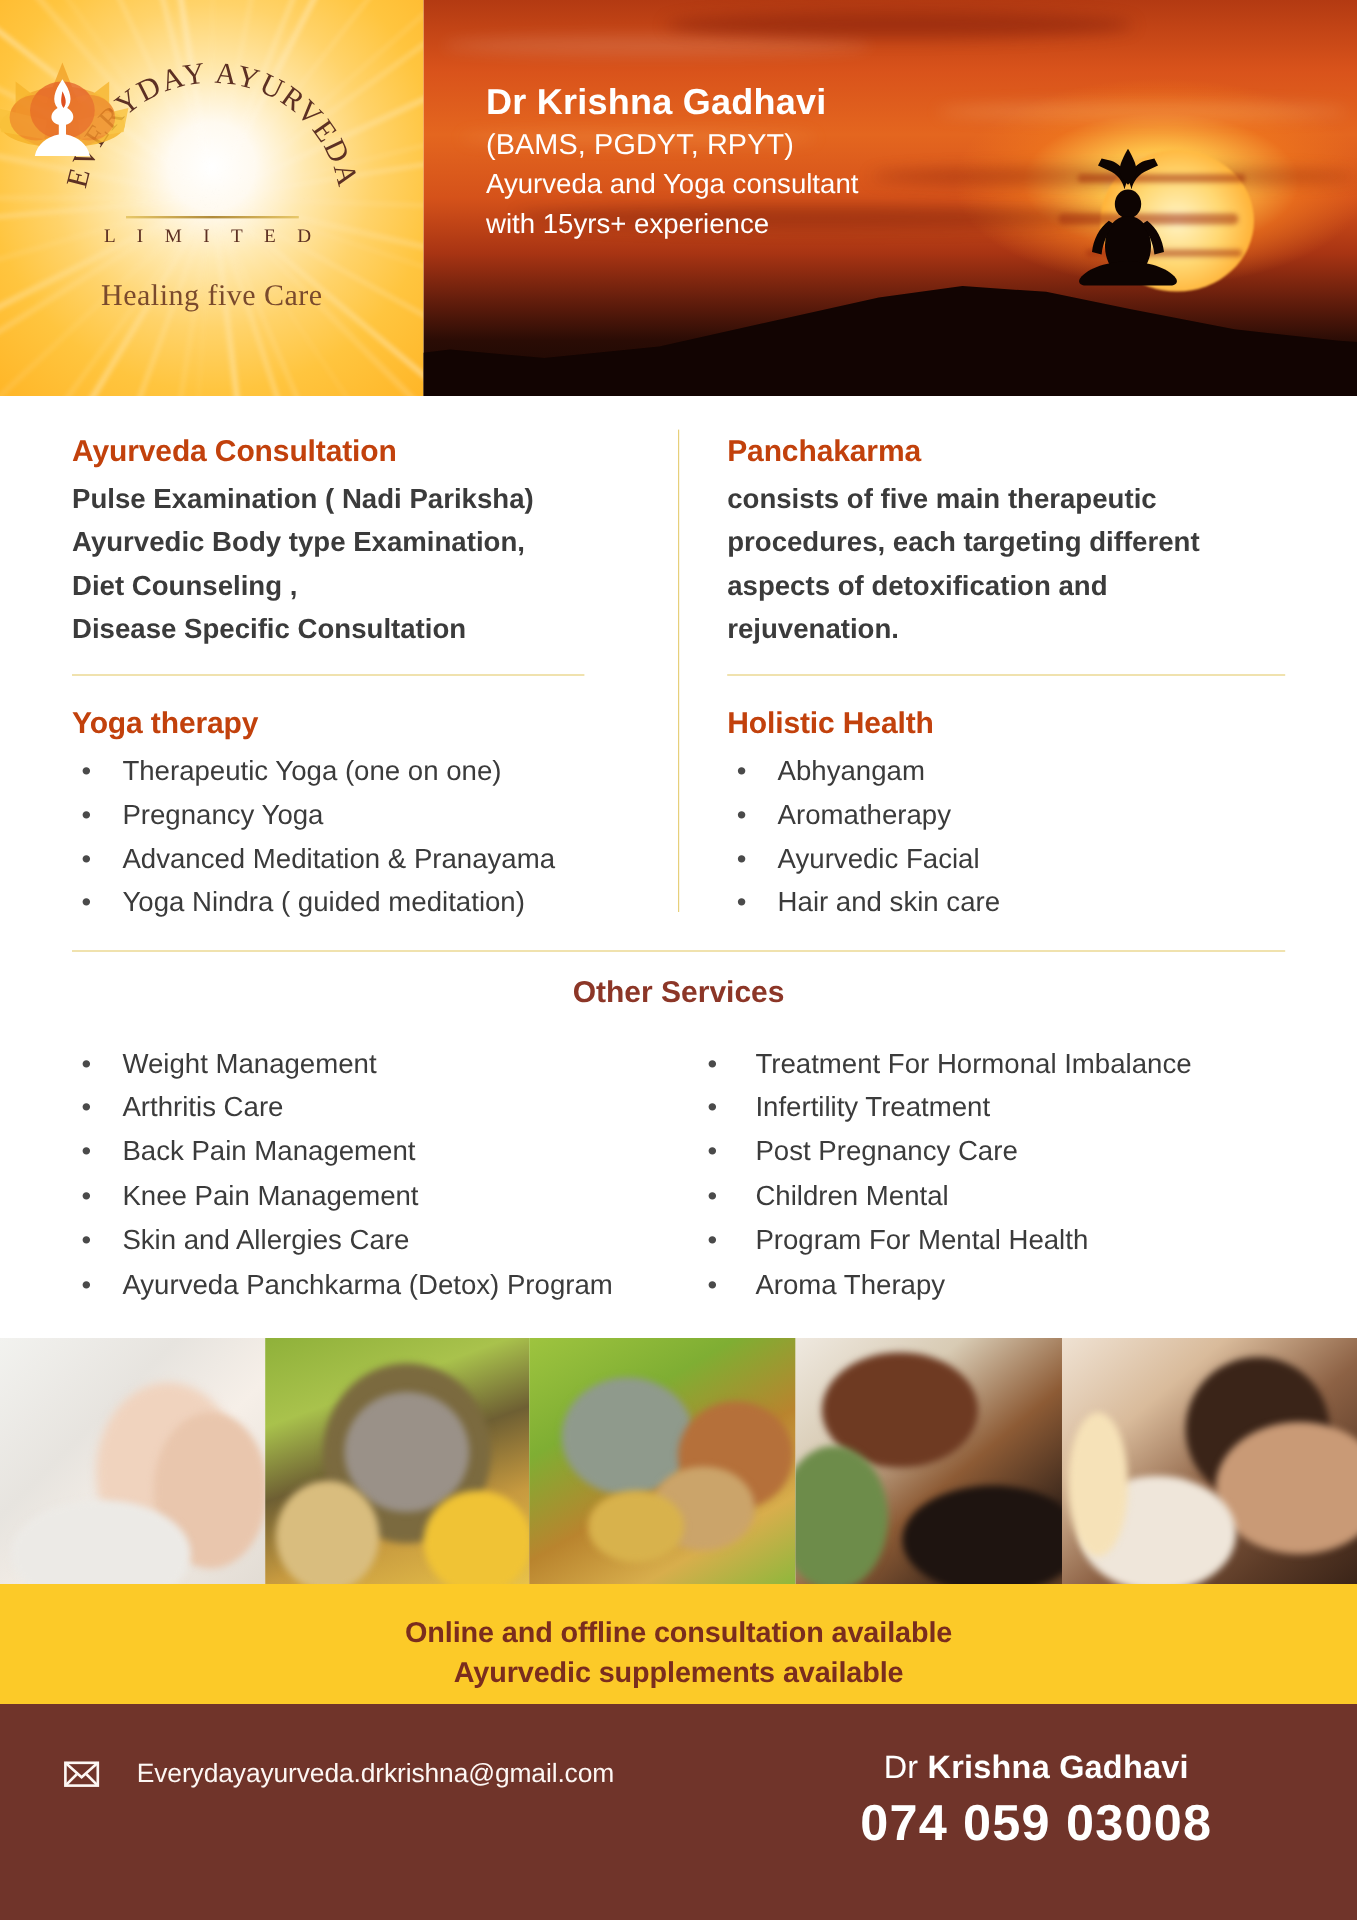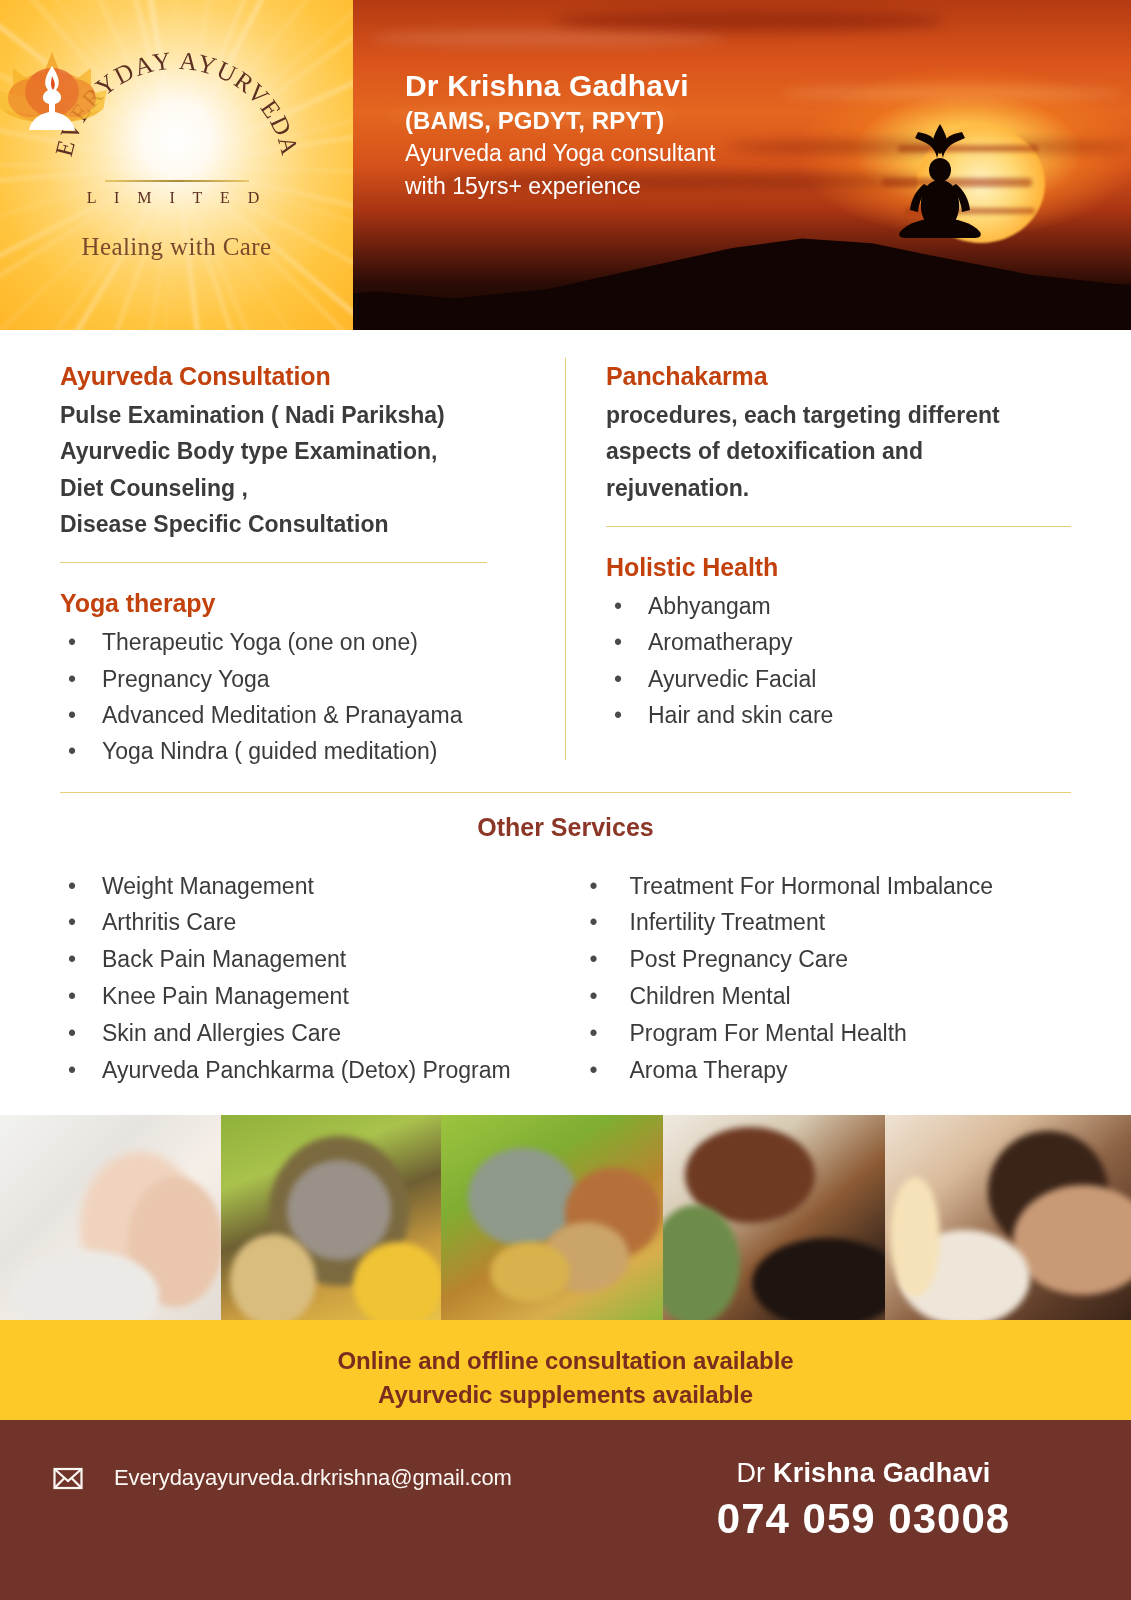--- a/index.html
+++ b/index.html
@@ -64,21 +64,21 @@
   }
   .sunbar { position:absolute; background:rgba(160,45,15,.55); filter:blur(2px); border-radius:4px; }
   .mountain {
     position:absolute; left:-5%; bottom:-2px; width:112%; height:120px;
     background:#120402;
     clip-path:polygon(0% 100%, 0% 72%, 7% 66%, 16% 72%, 27% 64%, 38% 46%, 48% 30%, 56% 22%, 64% 26%, 72% 38%, 82% 52%, 92% 60%, 100% 64%, 100% 100%);
   }
   .yogi { position:absolute; left:75.5%; bottom:78px; transform:translateX(-50%); width:92px; height:134px; }
   .hero-text { position:absolute; left:52px; top:68px; color:#fff; }
   .hero-name { font-size:30px; font-weight:bold; letter-spacing:.2px; line-height:1.22; }
-  .hero-quals { font-size:24px; font-weight:bold; letter-spacing:.1px; line-height:1.3; }
+  .hero-quals { font-size:24px; font-weight:normal; letter-spacing:.1px; line-height:1.3; }
   .hero-role { font-size:23px; font-weight:400; line-height:1.35; margin-top:2px; }
 
   
   .services { position:absolute; left:0; top:330px; width:1131px; }
   .grid {
     display:grid; grid-template-columns:1fr 1px 1fr;
     padding:0 60px; column-gap:0;
   }
   .vdiv { background:#e7cf7a; width:1px; margin:28px 0 10px 0; }
   .col { padding-top:32px; }
@@ -217,21 +217,21 @@
               <ellipse cx="59" cy="46" rx="27" ry="24" fill="#e0501f" opacity=".78"></ellipse>
               <ellipse cx="37" cy="52" rx="22" ry="19" fill="#e8691f" opacity=".55"></ellipse>
               <ellipse cx="81" cy="52" rx="22" ry="19" fill="#e8691f" opacity=".55"></ellipse>
             </g>
             <path d="M59 20 C66 30 68 38 63 44 C70 48 70 56 62 58 L62 66 C72 68 80 74 82 84 L36 84 C38 74 46 68 56 66 L56 58 C48 56 48 48 55 44 C50 38 52 30 59 20 Z" fill="#ffffff"></path>
             <path d="M59 30 C62 36 63 40 60 44 C57 40 58 36 59 30 Z" fill="#e0501f"></path>
           </svg>
         </div>
         <div class="ltd-rule"></div>
         <div class="ltd-text">L I M I T E D</div>
-        <div class="tagline">Healing with Care</div>
+        <div class="tagline">Healing five Care</div>
       </div>
     </div>
 
     <div class="hero">
       <div class="cloud c1"></div>
         <div class="cloud c2"></div>
         <div class="cloud c3"></div>
       <div class="cloud c4"></div>
         <div class="cloud c5"></div>
         <div class="cloud c6"></div>
@@ -283,20 +283,21 @@
               <li><span class="dot">•</span><span>Yoga Nindra ( guided meditation)</span></li>
             </ul>
         </div>
       </div>
 
       <div class="vdiv"></div>
 
       <div class="col right">
         <div class="blk-title">Panchakarma</div>
         <div id="panchakarma-lines">
+            <div class="plain-line">consists of five main therapeutic</div>
             <div class="plain-line">procedures, each targeting different</div>
             <div class="plain-line">aspects of detoxification and</div>
             <div class="plain-line">rejuvenation.</div>
           </div>
         <div class="hr"></div>
 
         <div style="margin-top:26px;">
           <div class="blk-title">Holistic Health</div>
           <ul class="bullets" id="holistic-list">
               <li><span class="dot">•</span><span>Abhyangam</span></li>

